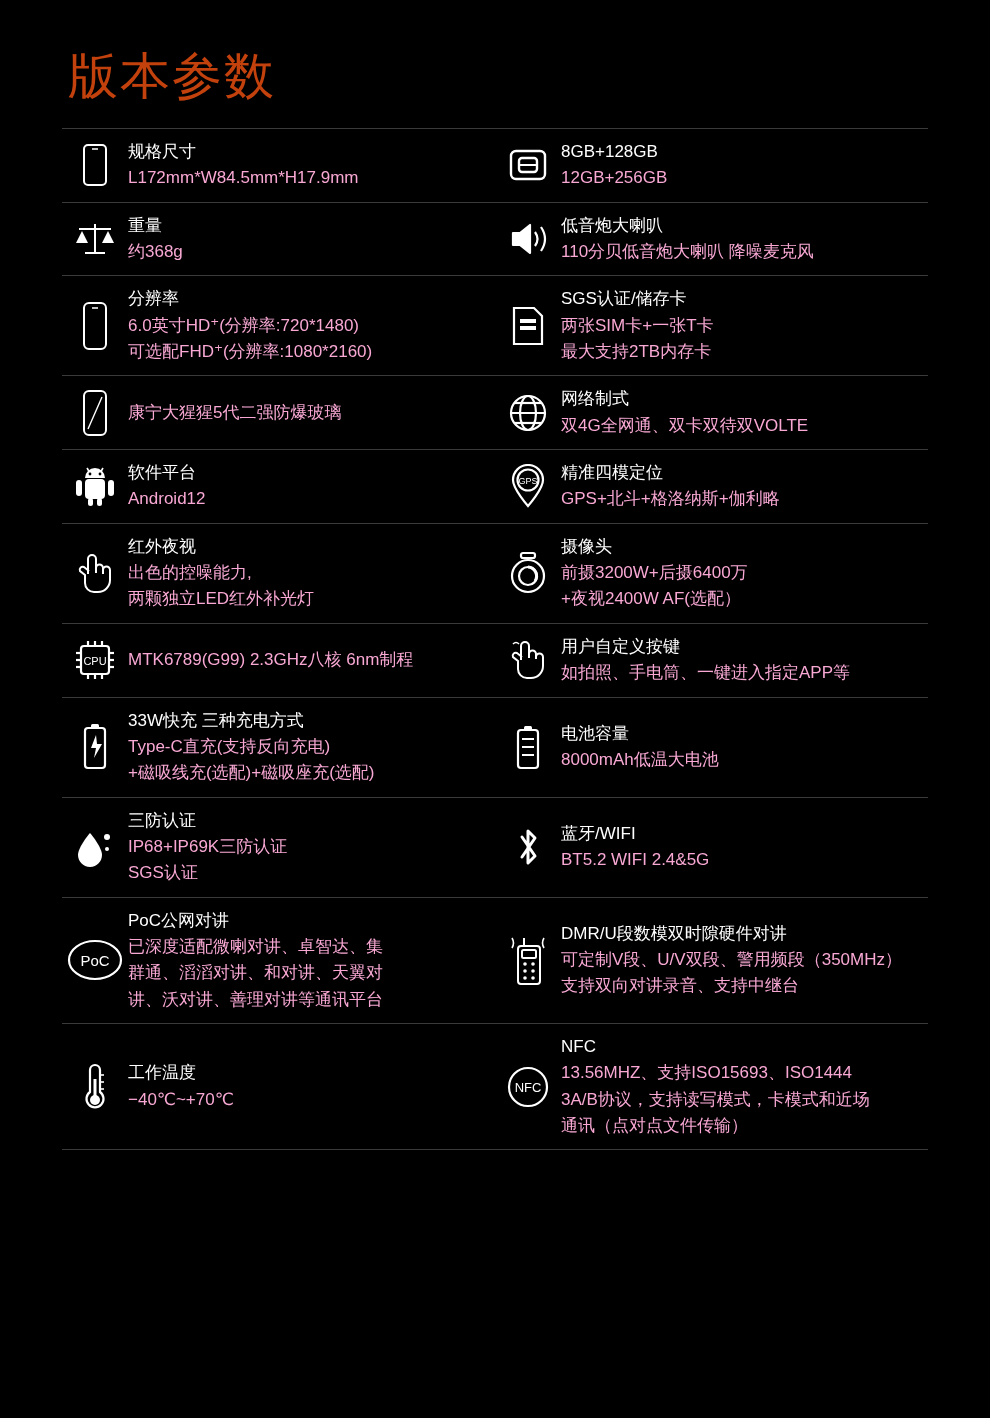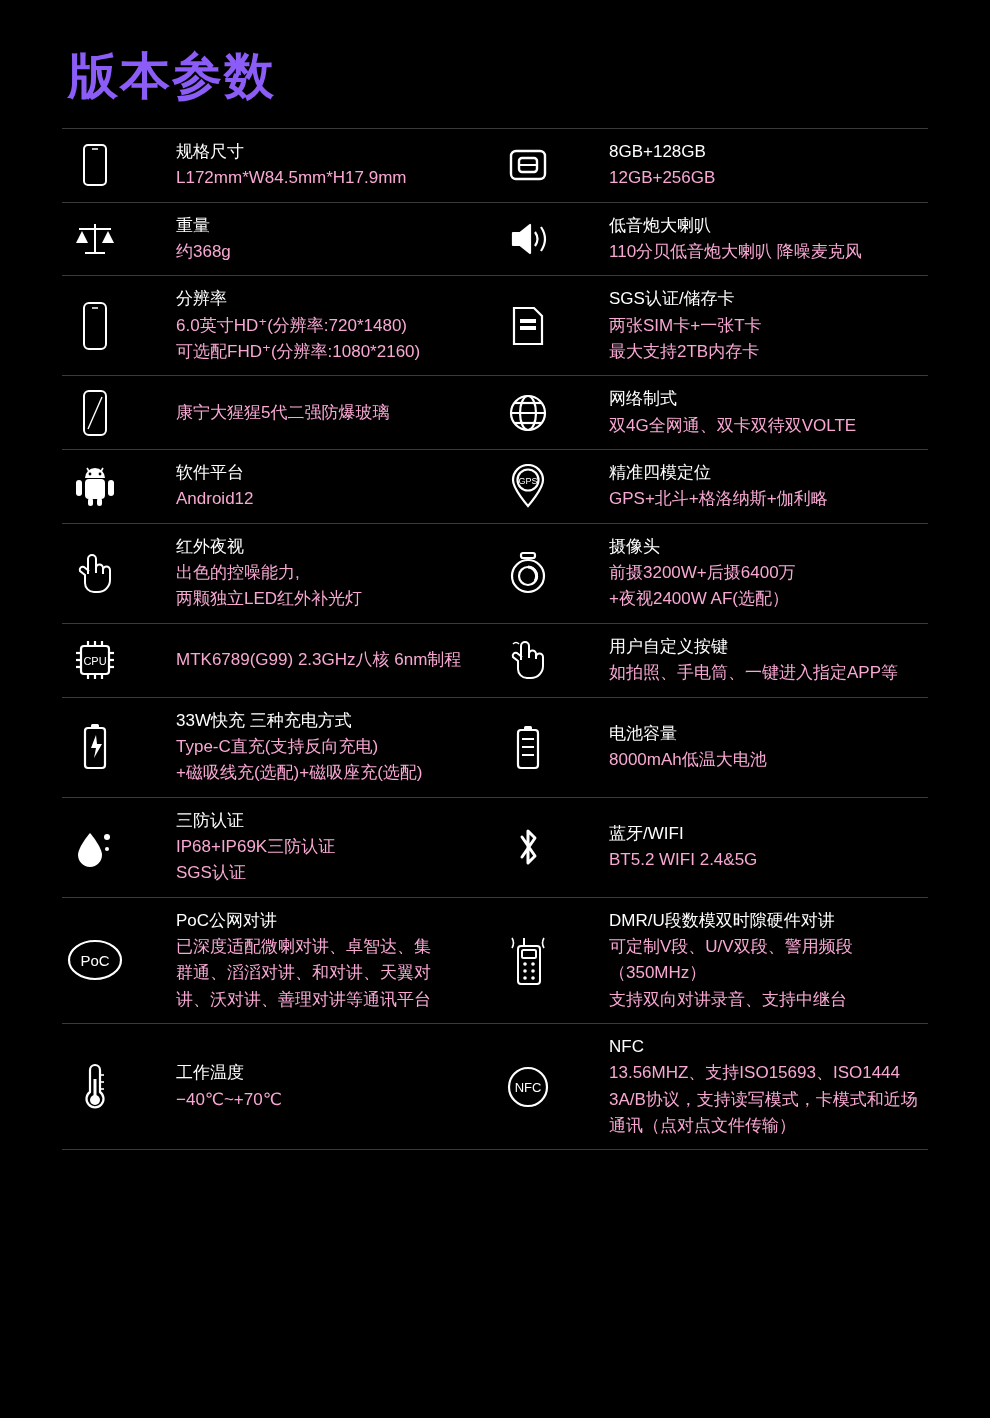--- a/index.html
+++ b/index.html
@@ -17,26 +17,26 @@
   .page {
     position: relative;
     width: 990px;
     height: 1418px;
     background: #000000;
     box-sizing: border-box;
     padding: 0 62px;
   }
   .page-title {
     font-size: 50px;
-    font-weight: bold;
+    font-weight: normal;
     letter-spacing: 2px;
     padding-top: 46px;
     padding-bottom: 22px;
     padding-left: 6px;
-    color: #8b5cf6;
+    color: #c2410c;
     line-height: 1.2;
   }
   .spec-table {
     border-top: 1px solid #3a3a3a;
   }
   .spec-row {
     display: flex;
     border-bottom: 1px solid #3a3a3a;
     min-height: 62px;
     align-items: stretch;
@@ -59,21 +59,20 @@
     display: flex;
     align-items: center;
     justify-content: center;
     color: #ef4444;
   }
   .icon-box svg { display: block; }
   .text-box {
     display: flex;
     flex-direction: column;
     justify-content: space-between;
-    margin-left: 48px;
   }
   .spec-label {
     font-size: 17px;
     line-height: 1.55;
     color: #ffffff;
     white-space: nowrap;
   }
   .spec-value {
     font-size: 17px;
     line-height: 1.55;

